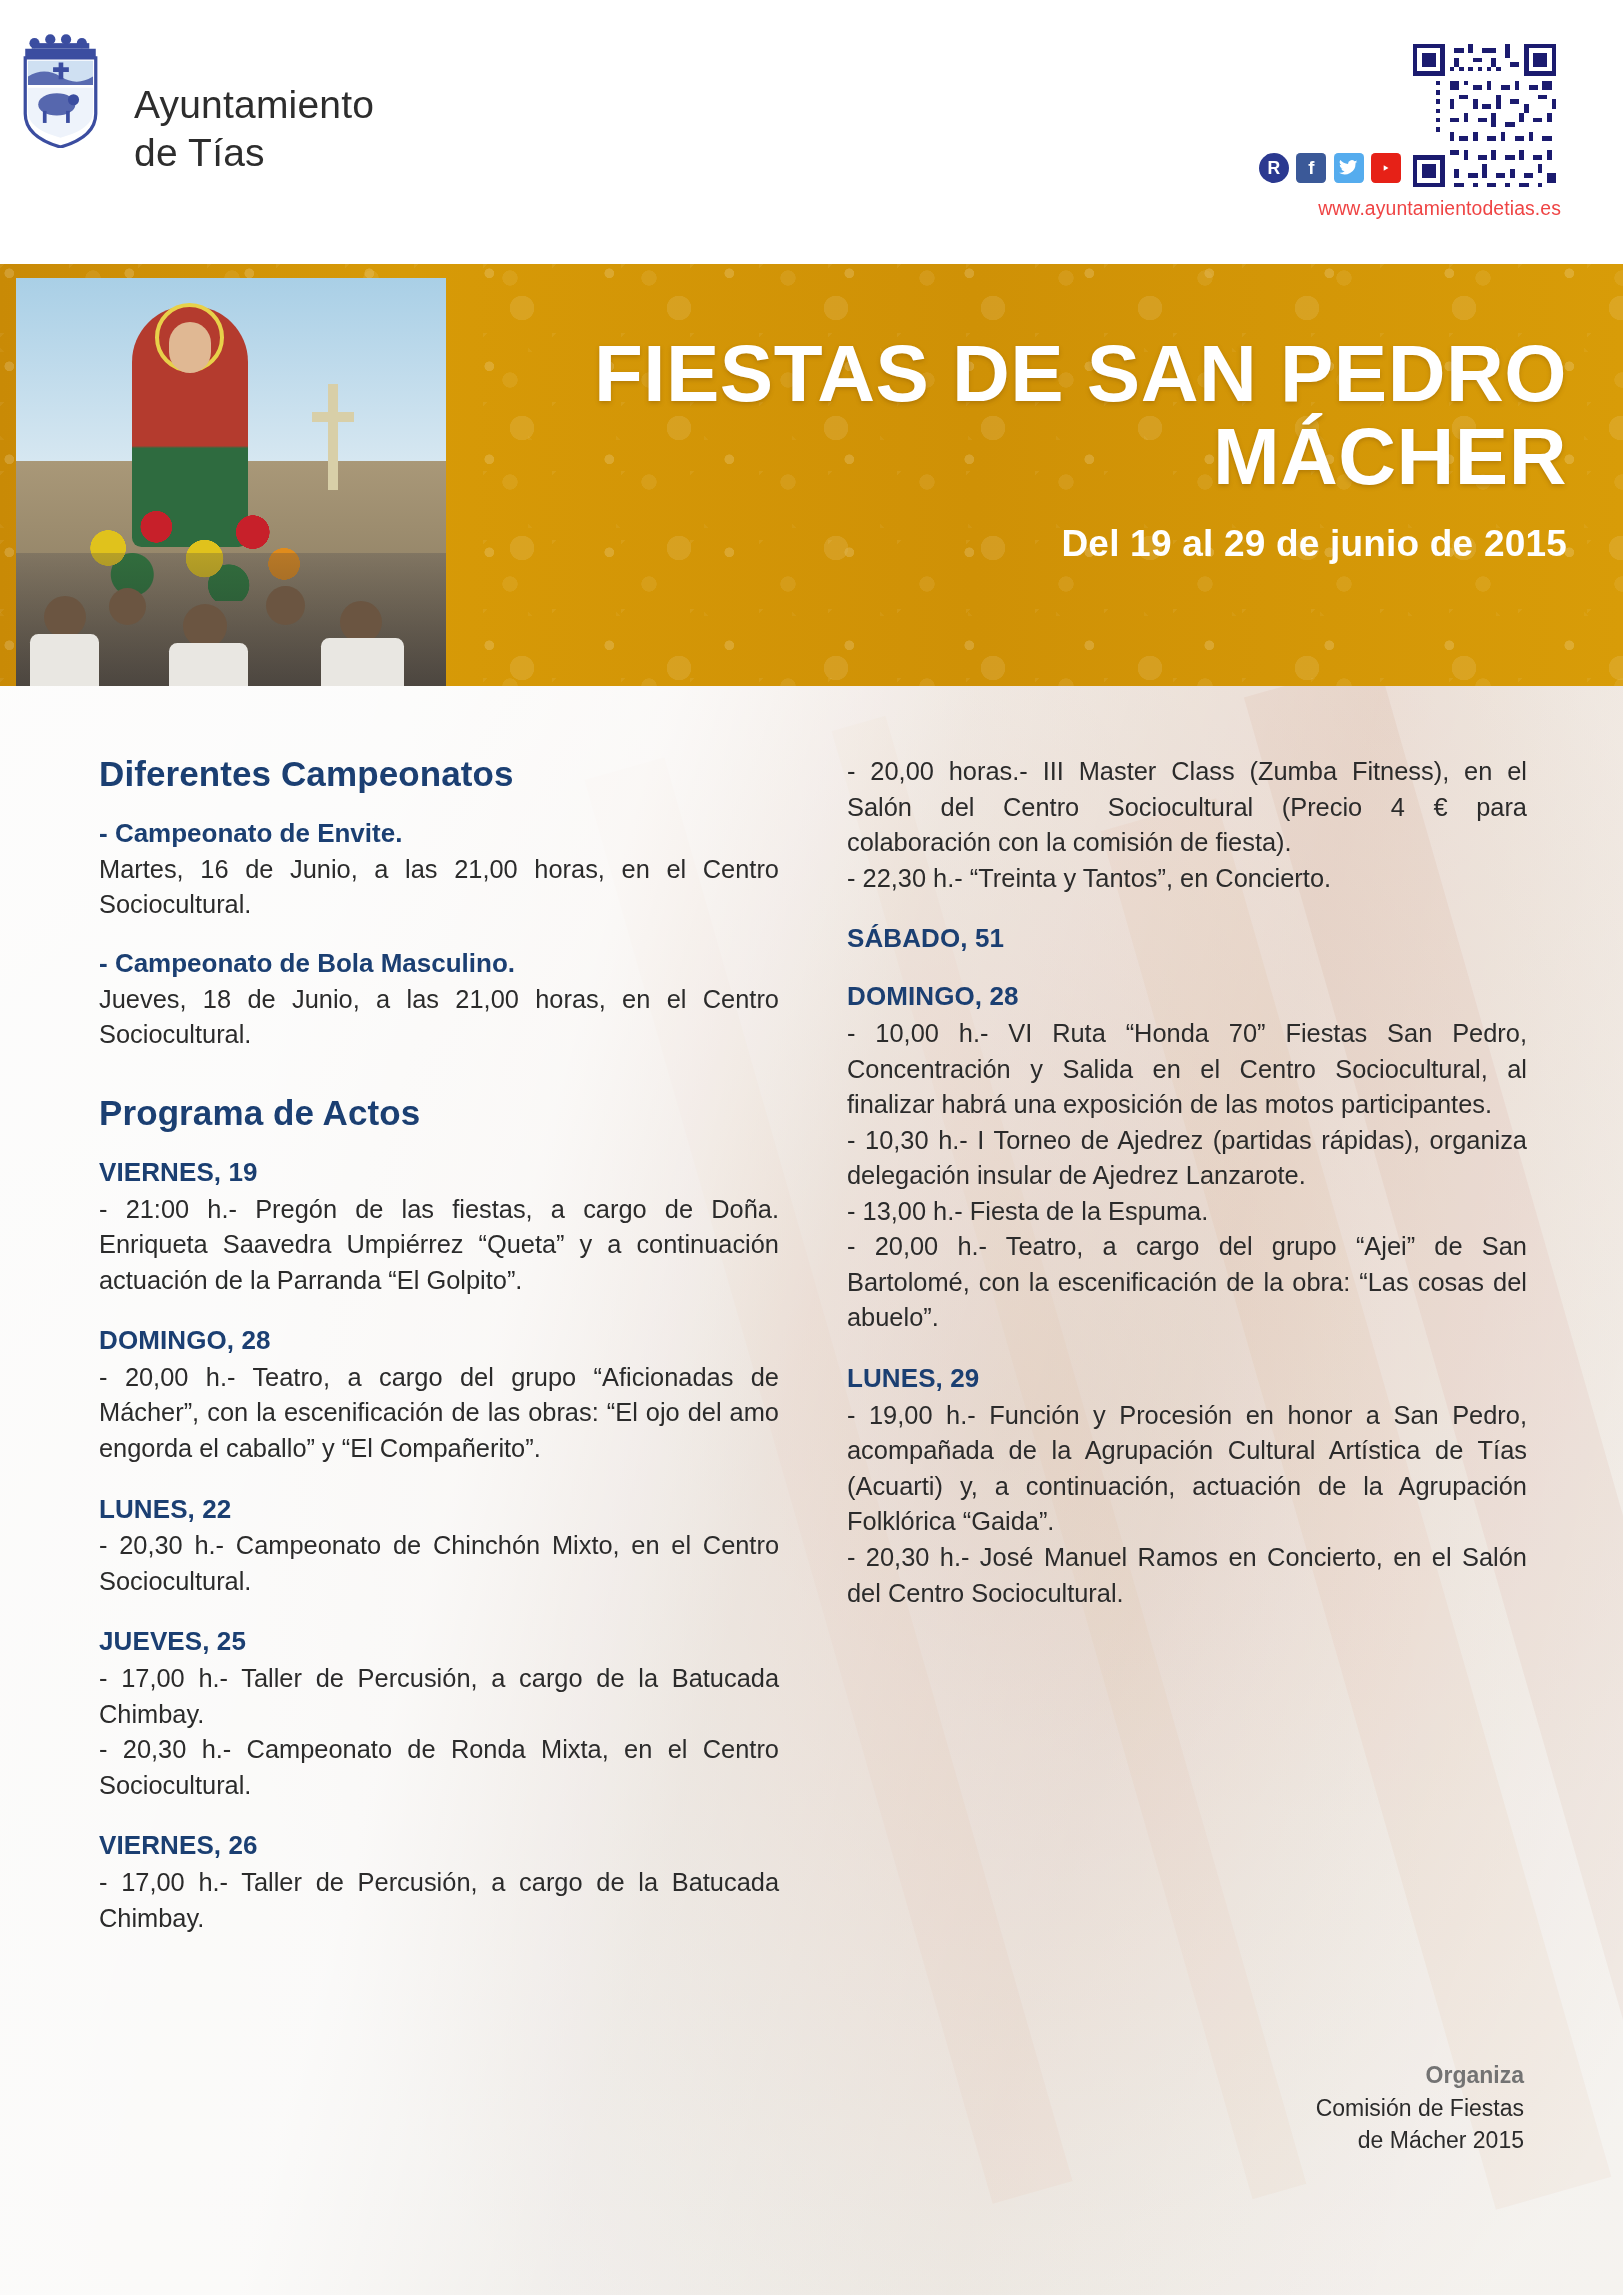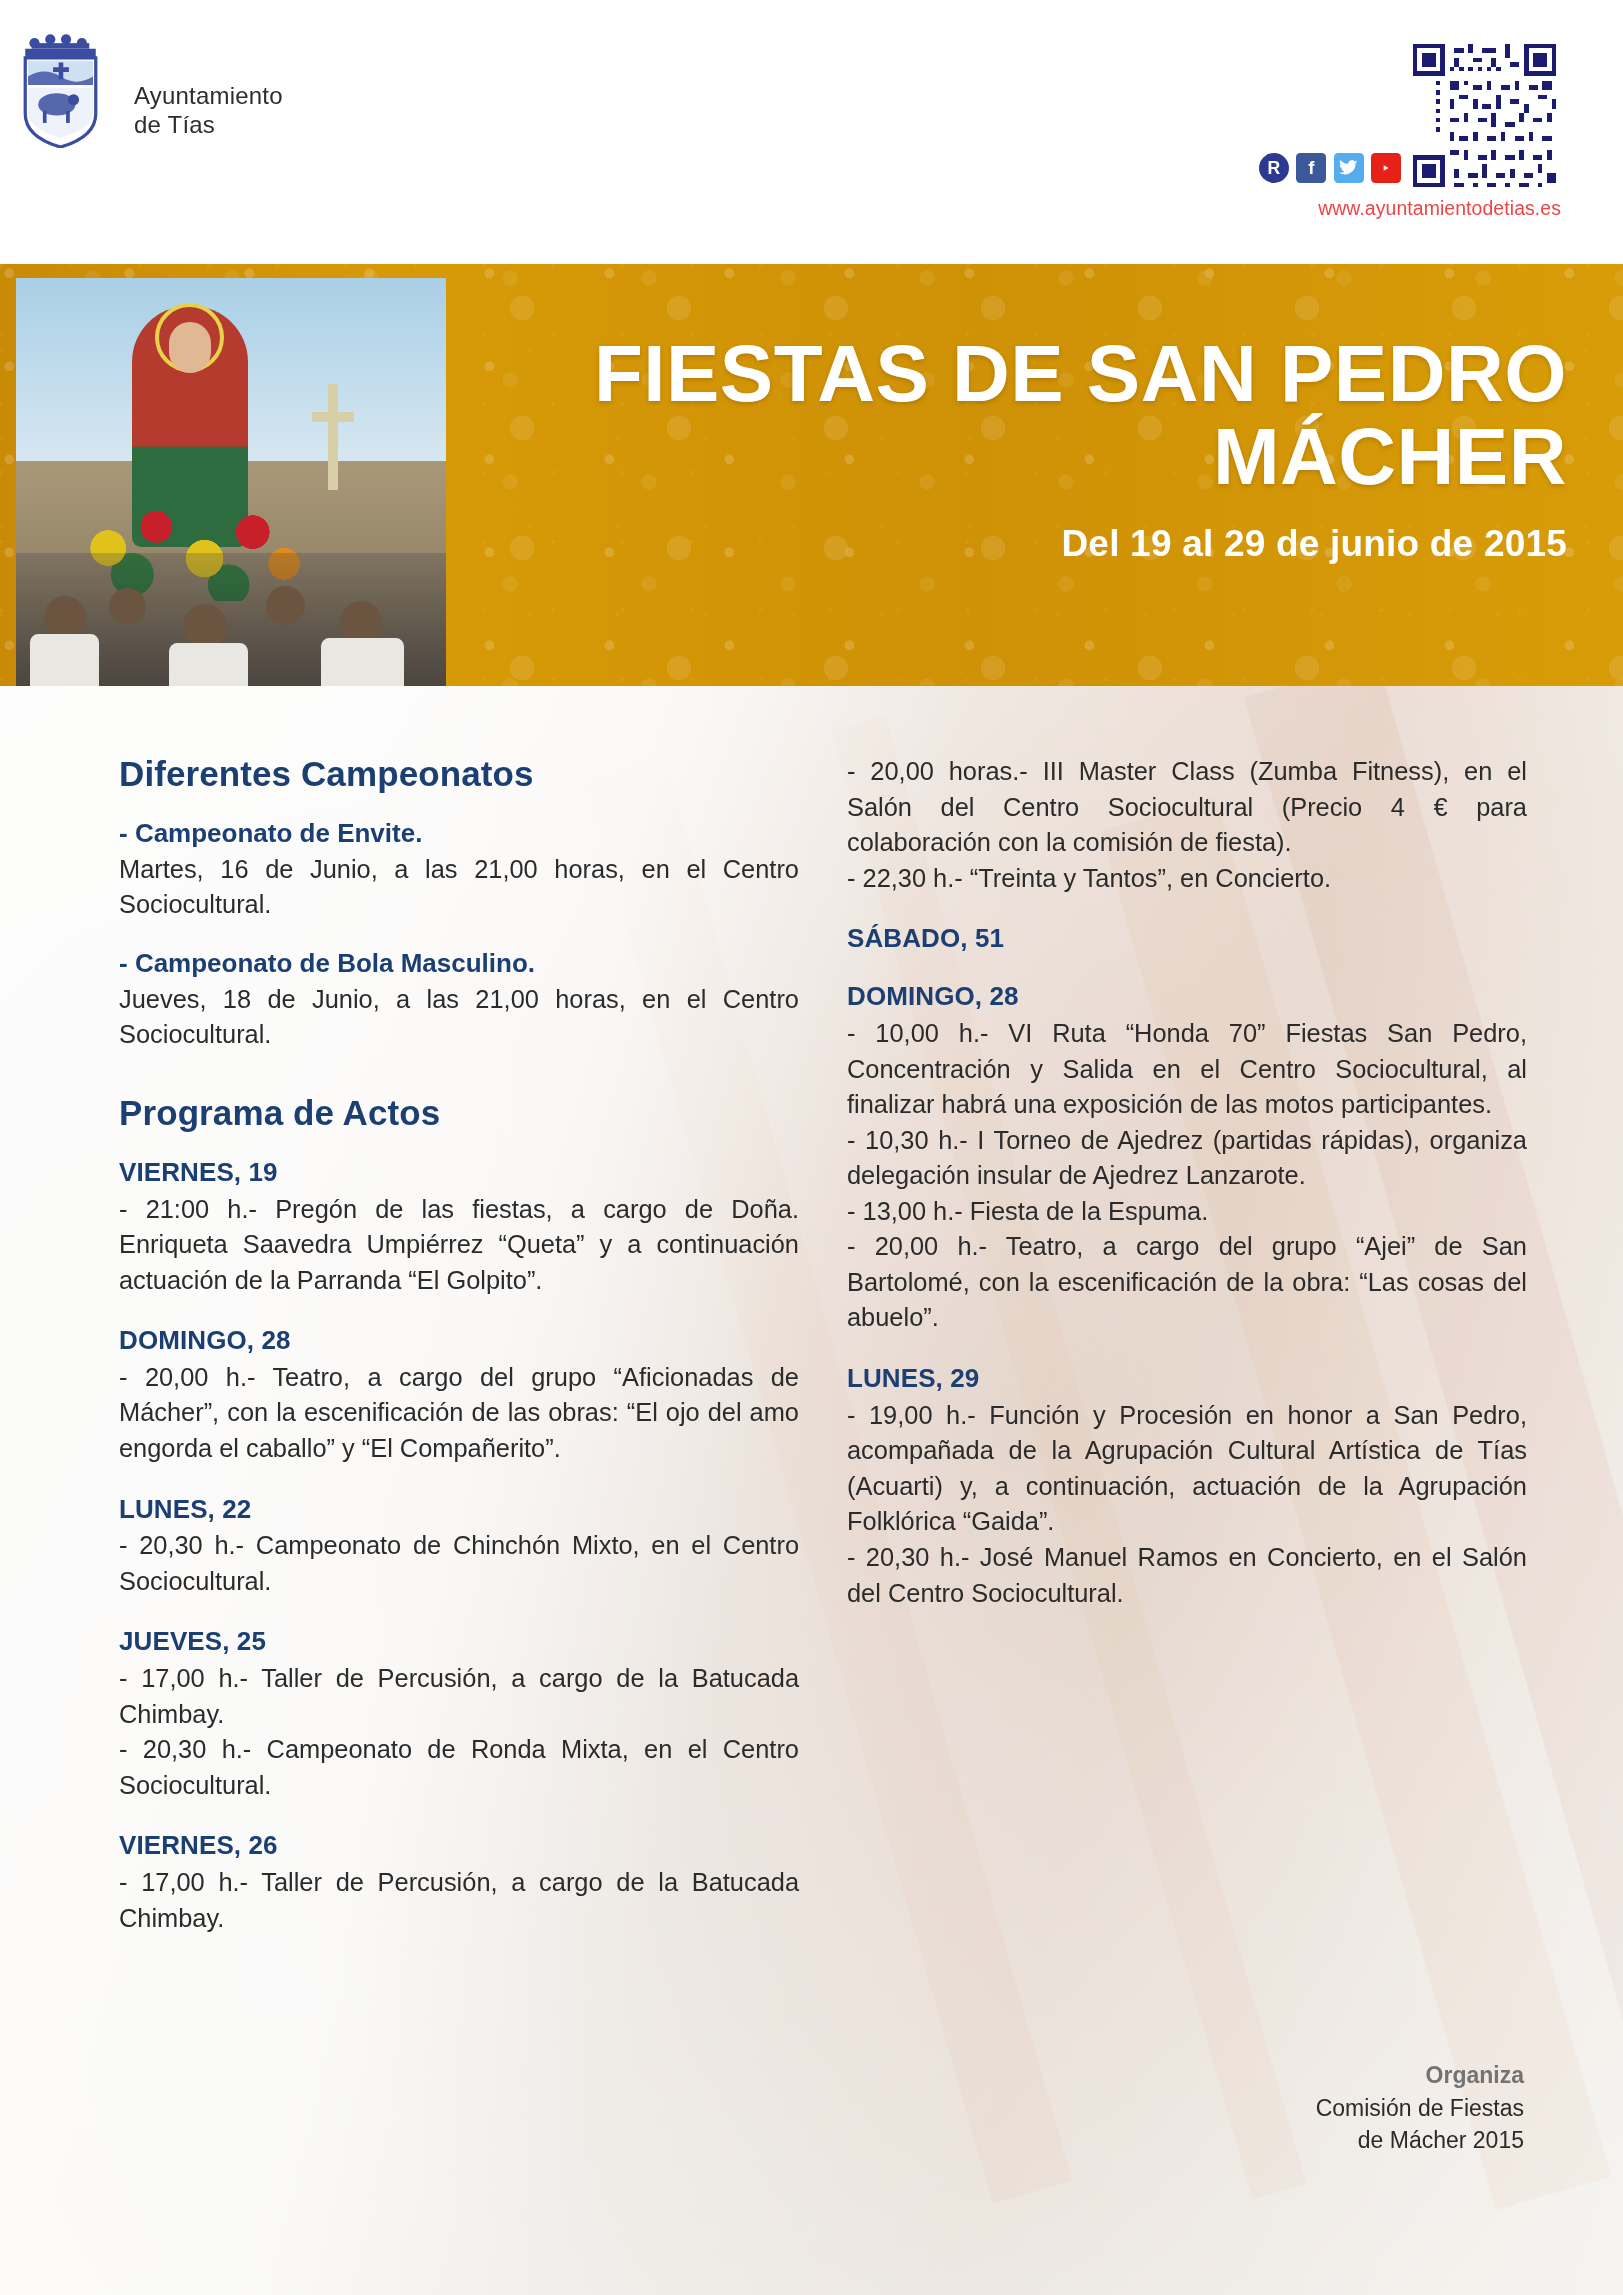--- a/index.html
+++ b/index.html
@@ -55,21 +55,21 @@
   .crest {
     position: absolute;
     left: 14px; top: 32px;
     width: 93px; height: 116px;
   }
   .crest svg { display:block; }
 
   .town-name {
     position: absolute;
     left: 134px; top: 81px;
-    font-size: 24px;
+    font-size: 39px;
     line-height: 1.22;
     color: #2d2d2d;
     font-weight: 400;
     letter-spacing: 0.2px;
   }
 
   .qr {
     position: absolute;
     right: 62px; top: 39px;
     width: 153px; height: 153px;
@@ -215,21 +215,21 @@
     width: 1623px;
     height: 1588px;
     z-index: 3;
   }
 
   .col {
     position: absolute;
     top: 46px;
     width: 680px;
   }
-  .col-left { left: 99px; margin-left: 20px; }
+  .col-left { left: 99px; }
   .col-right { left: 847px; }
 
   .h-section {
     color: #1b3f72;
     font-weight: bold;
     font-size: 35px;
     letter-spacing: 0.1px;
     margin-bottom: 24px;
   }
   .h-section.second { margin-top: 40px; }

